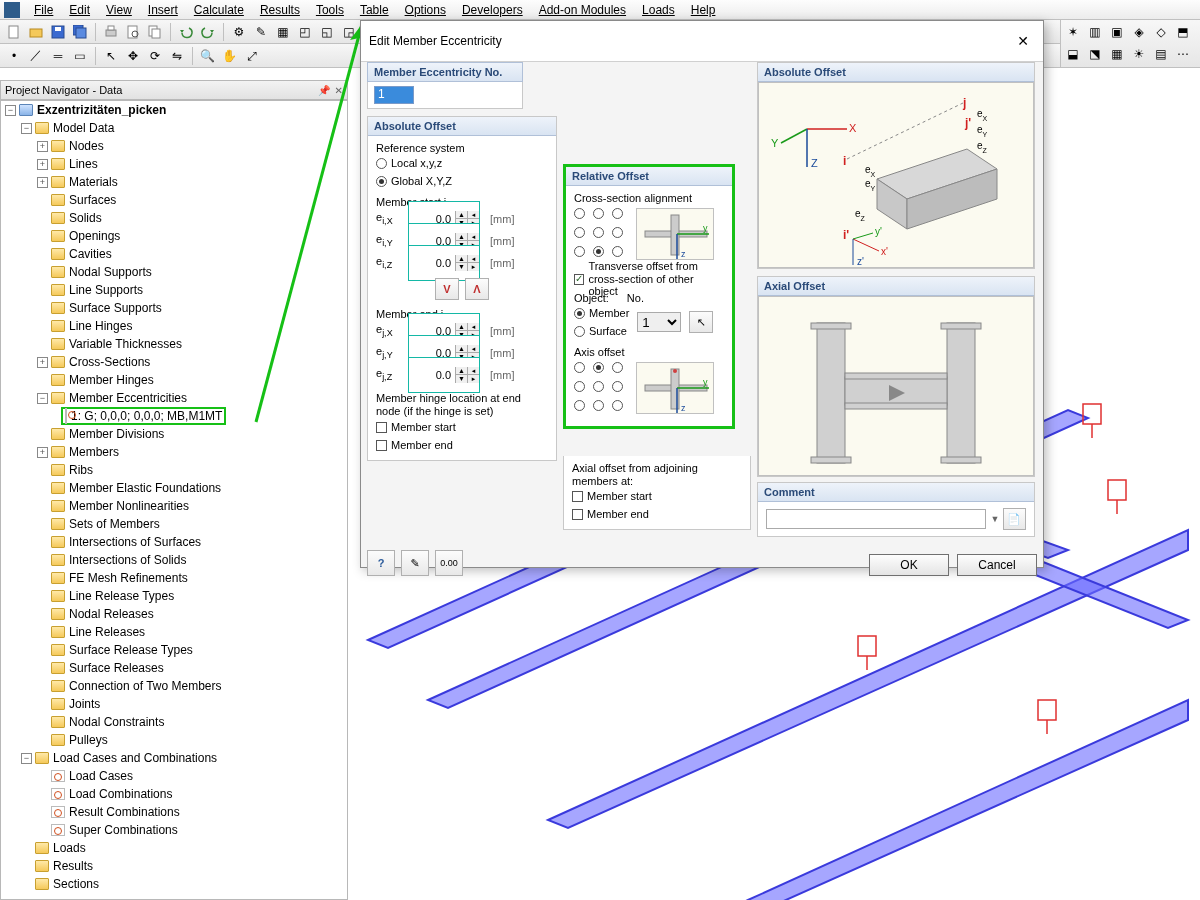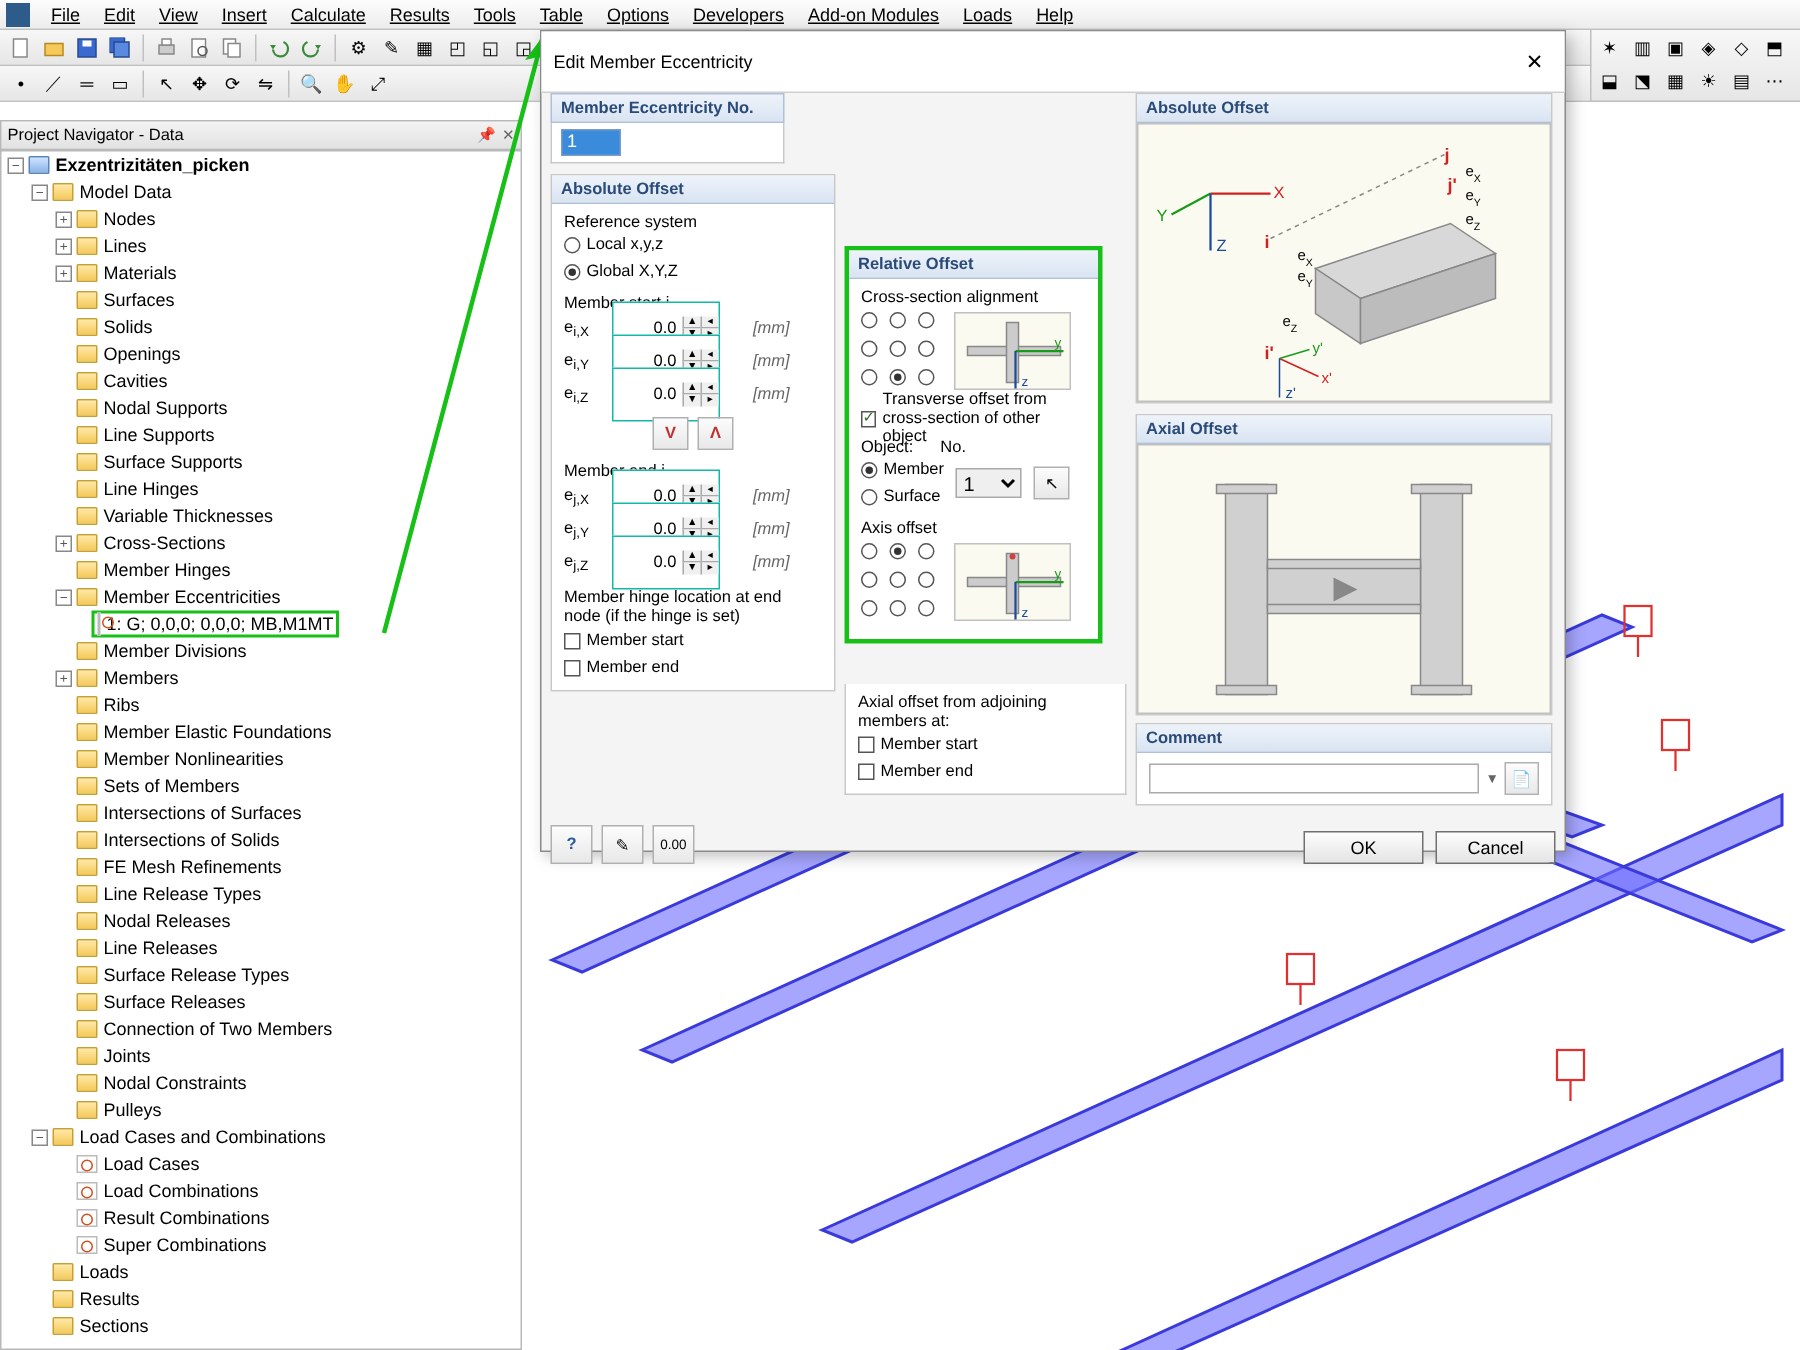--- a/index.html
+++ b/index.html
@@ -43,21 +43,21 @@
   .radio { display:flex; align-items:center; height:18px; gap:4px; }
   .rr { width:11px; height:11px; border:1px solid #555; border-radius:50%; display:inline-flex; align-items:center; justify-content:center; }
   .rr.on::after { content:""; width:5px; height:5px; background:#333; border-radius:50%; }
   .chk { width:11px; height:11px; border:1px solid #555; display:inline-flex; align-items:center; justify-content:center; background:#fff; }
   .chk.on::after { content:"✓"; font-size:10px; line-height:1; color:#2a6a2a; }
   .spin { display:inline-flex; align-items:center; border:1px solid #14b8a6; height:36px; background:#fff; }
   .spin .val { width:46px; text-align:right; padding:0 4px; }
   .spin .ud { width:12px; display:flex; flex-direction:column; }
   .spin .ud div { height:8px; border-left:1px solid #aaa; font-size:7px; line-height:8px; text-align:center; background:#f0f0f0; }
   .spin .ud div:first-child { border-bottom:1px solid #aaa; }
-  .unit { color:#666; margin-left:16px;font-style:italic; }
+  .unit { color:#666; margin-left:4px; }
   .vrow { display:flex; align-items:center; gap:6px; height:22px; }
   .vrow .lbl { width:26px; }
   .minitbtn { width:24px; height:22px; border:1px solid #b0b0b0; background:linear-gradient(#fcfcfc,#e8e8e8); display:inline-flex; align-items:center; justify-content:center; font-size:11px; }
   .illus { border:1px solid #c0c0c0; background:#fbfaf0; }
   .cmt { width:234px; height:20px; border:1px solid #aaa; background:#fff; }
   .okbtn { width:80px; height:22px; border:1px solid #707070; background:linear-gradient(#fdfdfd,#e4e4e4); display:inline-flex; align-items:center; justify-content:center; font-size:12px; }
   .hl-rel { border:3px solid #16c016; }
   
   .greenline { position:absolute; pointer-events:none; }
   sub { font-size:9px; vertical-align:sub; }

